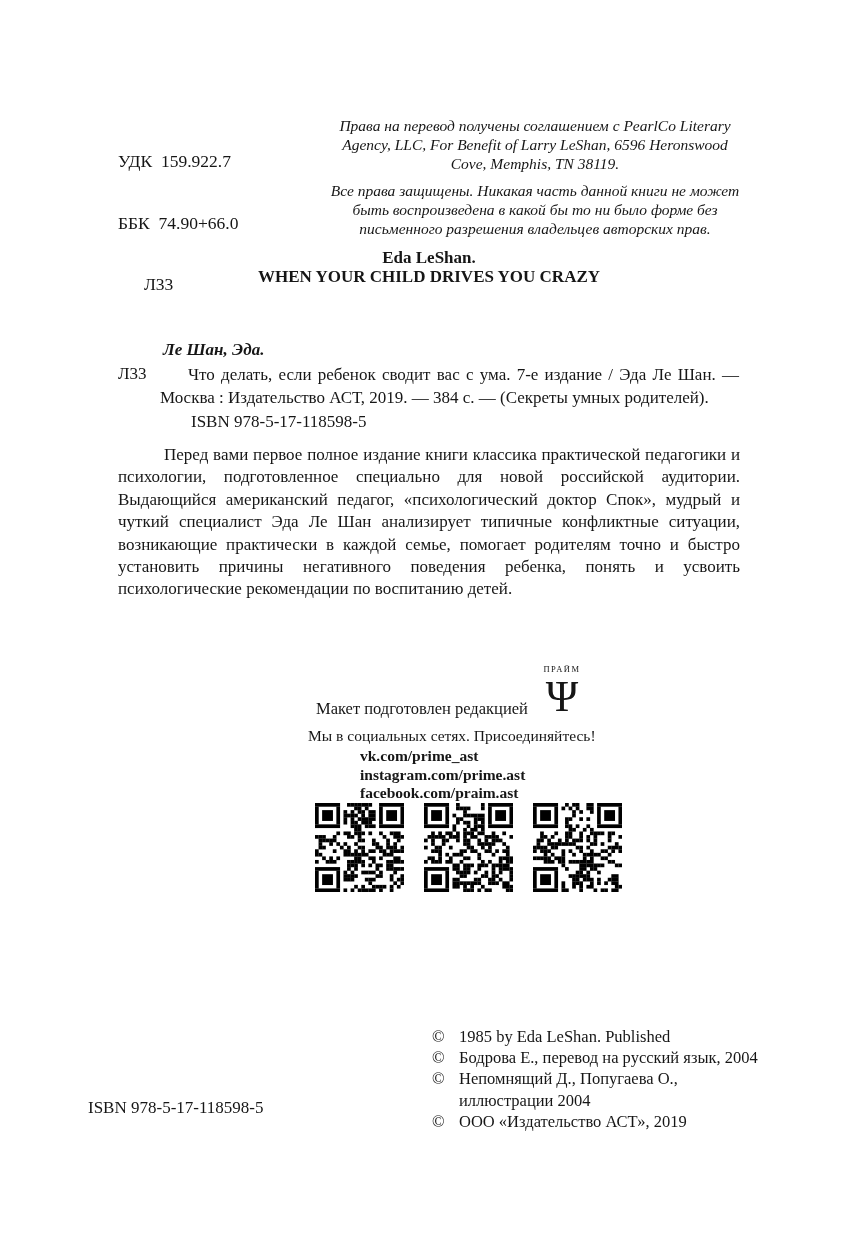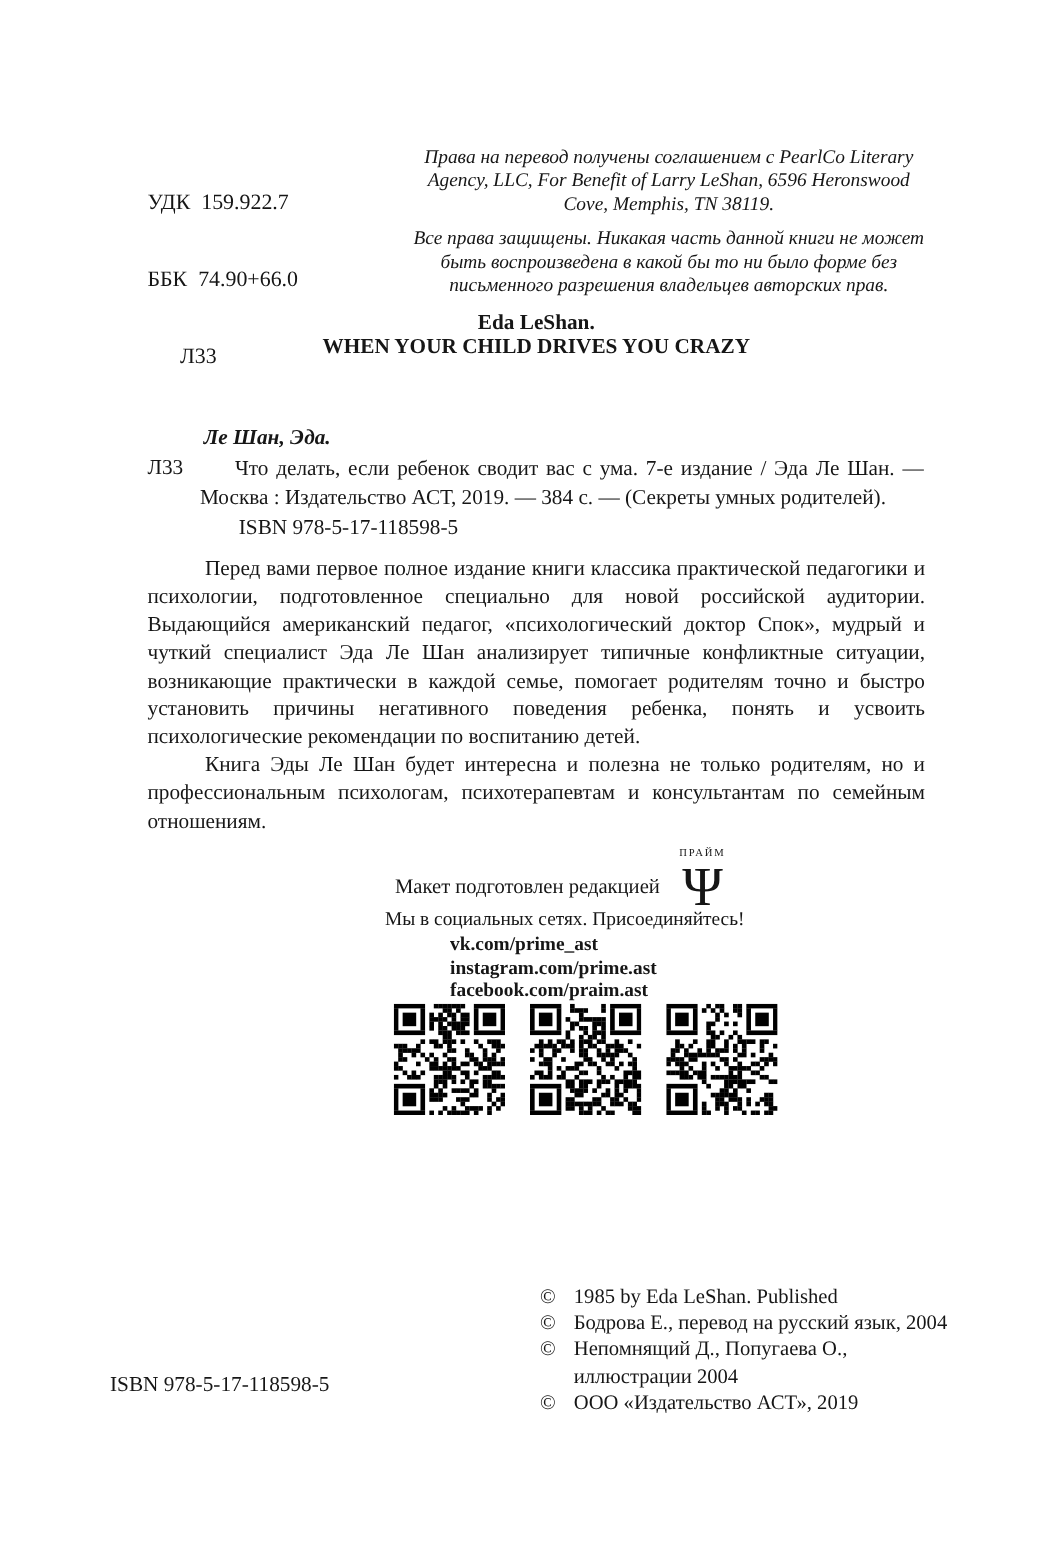--- a/index.html
+++ b/index.html
@@ -27,21 +27,21 @@
   .cat-entry{left:160px;top:364px;width:579px;font-size:17px;line-height:22.5px;text-align:justify;text-indent:28px;}
   .cat-isbn{left:191px;top:412px;font-size:17px;}
 
   
   .annotation{left:118px;top:444px;width:622px;font-size:17px;line-height:22.4px;text-align:justify;}
   .annotation p{margin:0;text-indent:46px;}
 
   
   .prepared{left:316px;top:699px;font-size:16.5px;}
   .prime-logo{left:532px;top:664px;width:60px;text-align:center;}
-  .prime-text{font-size:8.5px;letter-spacing:1.5px;margin-top:13px;}
+  .prime-text{font-size:8.5px;letter-spacing:1.5px;}
   .prime-psi{font-size:44px;line-height:46px;}
   .social-heading{left:308px;top:727px;font-size:15.5px;}
   .social-links{left:360px;top:747px;font-size:15.5px;font-weight:bold;line-height:18.7px;}
 
   
   .qr-row{left:315px;top:803px;display:flex;gap:20px;}
   .qr{background:#ffffff;display:block;}
 
   
   .copyrights{left:432px;top:1026px;font-size:16.5px;line-height:21.2px;}
@@ -72,21 +72,20 @@
     <div>WHEN YOUR CHILD DRIVES YOU CRAZY</div>
   </div>
 
   <div class="abs cat-author">Ле Шан, Эда.</div>
   <div class="abs cat-index">Л33</div>
   <div class="abs cat-entry">Что делать, если ребенок сводит вас с ума. 7-е издание / Эда Ле Шан. — Москва : Издательство АСТ, 2019. — 384 с. — (Секреты умных родителей).</div>
   <div class="abs cat-isbn">ISBN 978-5-17-118598-5</div>
 
   <div class="abs annotation">
     <p>Перед вами первое полное издание книги классика практической педагогики и психологии, подготовленное специально для новой российской аудитории. Выдающийся американский педагог, «психологический доктор Спок», мудрый и чуткий специалист Эда Ле Шан анализирует типичные конфликтные ситуации, возникающие практически в каждой семье, помогает родителям точно и быстро установить причины негативного поведения ребенка, понять и усвоить психологические рекомендации по воспитанию детей.</p>
-    <p>Книга Эды Ле Шан будет интересна и полезна не только родителям, но и профессиональным психологам, психотерапевтам и консультантам по семейным отношениям.</p>
   </div>
 
   <div class="abs prepared">Макет подготовлен редакцией</div>
 
   <div class="abs prime-logo">
     <div class="prime-text">ПРАЙМ</div>
     <div class="prime-psi">Ψ</div>
   </div>
 
   <div class="abs social-heading">Мы в социальных сетях. Присоединяйтесь!</div>

